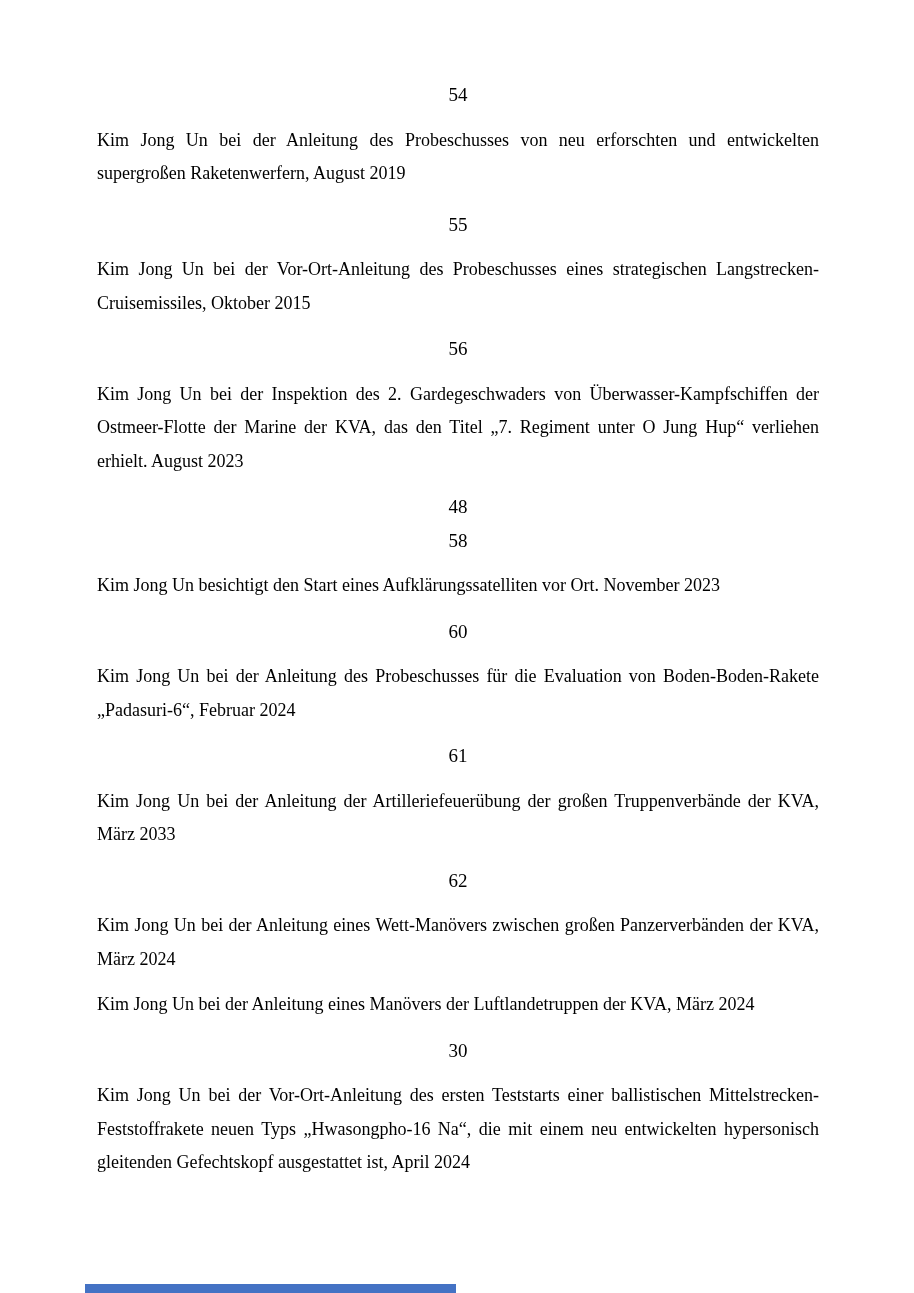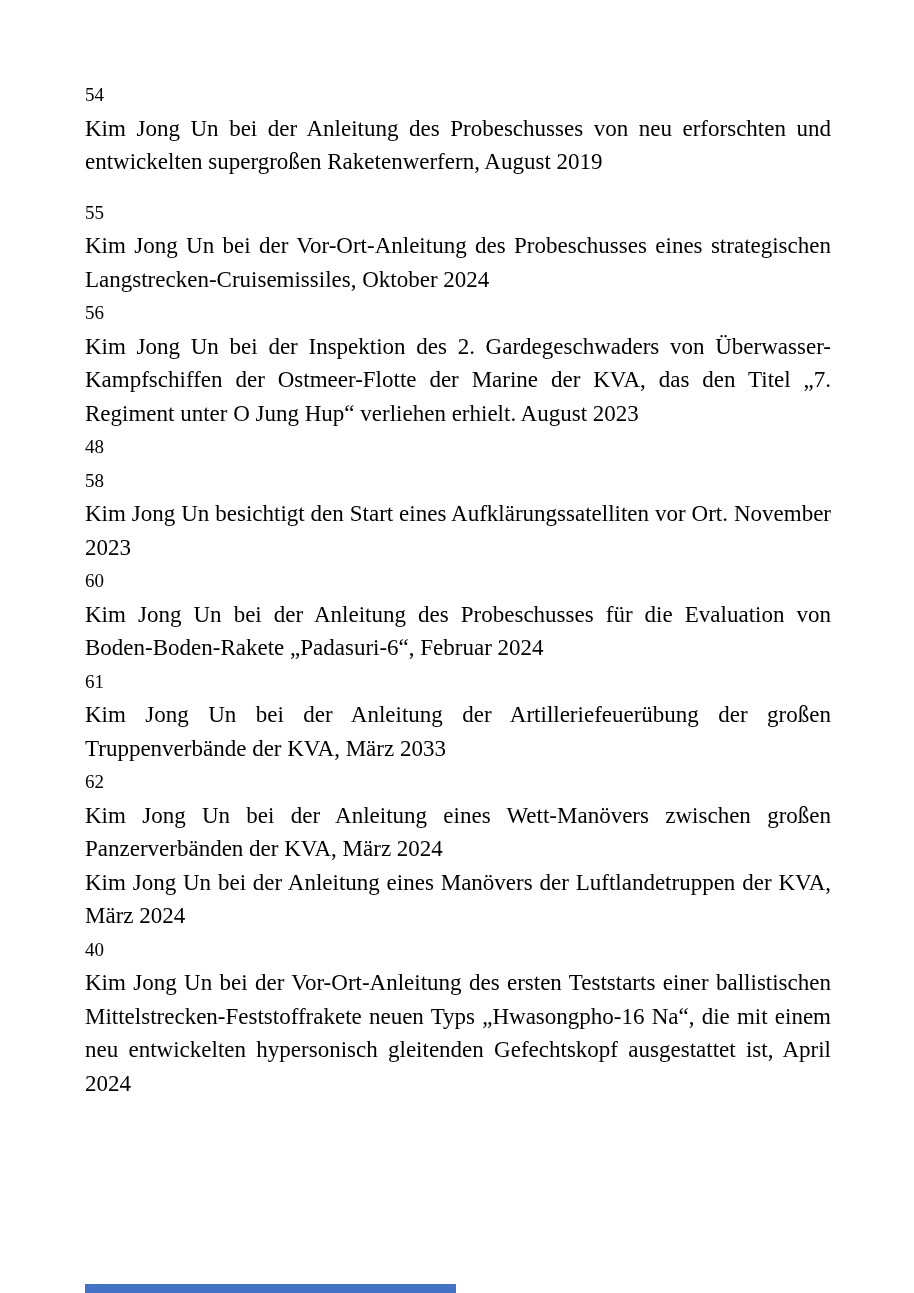--- a/index.html
+++ b/index.html
@@ -28,25 +28,25 @@
   }
   .entry {
     margin: 0;
   }
   .entry.gap-after {
     margin-bottom: 17px;
   }
   .entry-number {
     font-size: 19px;
     line-height: 33.5px;
-    text-align: left;
+    text-align: center;
   }
   .entry-text {
-    margin: 0;
-    font-size: 23px;
+    margin: 12px;
+    font-size: 18px;
     line-height: 33.5px;
     text-align: justify;
     text-justify: inter-word;
   }
   .accent-bar {
     position: absolute;
     left: 85px;
     bottom: 0;
     height: 9px;
     width: 371px;
@@ -58,21 +58,21 @@
 <div class="page">
 
   <main class="content">
     <div class="entry gap-after">
       <div class="entry-number">54</div>
       <p class="entry-text">Kim Jong Un bei der Anleitung des Probeschusses von neu erforschten und entwickelten supergroßen Raketenwerfern, August 2019</p>
     </div>
 
     <div class="entry">
       <div class="entry-number">55</div>
-      <p class="entry-text">Kim Jong Un bei der Vor-Ort-Anleitung des Probeschusses eines strategischen Langstrecken-Cruisemissiles, Oktober 2024</p>
+      <p class="entry-text">Kim Jong Un bei der Vor-Ort-Anleitung des Probeschusses eines strategischen Langstrecken-Cruisemissiles, Oktober 2015</p>
     </div>
 
     <div class="entry">
       <div class="entry-number">56</div>
       <p class="entry-text">Kim Jong Un bei der Inspektion des 2. Gardegeschwaders von Überwasser-Kampfschiffen der Ostmeer-Flotte der Marine der KVA, das den Titel „7. Regiment unter O Jung Hup“ verliehen erhielt. August 2023</p>
     </div>
 
     <div class="entry">
       <div class="entry-number">48</div>
     </div>
@@ -96,20 +96,20 @@
     <div class="entry">
       <div class="entry-number">62</div>
       <p class="entry-text">Kim Jong Un bei der Anleitung eines Wett-Manövers zwischen großen Panzerverbänden der KVA, März 2024</p>
     </div>
 
     <div class="entry">
       <p class="entry-text">Kim Jong Un bei der Anleitung eines Manövers der Luftlandetruppen der KVA, März 2024</p>
     </div>
 
     <div class="entry">
-      <div class="entry-number">40</div>
+      <div class="entry-number">30</div>
       <p class="entry-text">Kim Jong Un bei der Vor-Ort-Anleitung des ersten Teststarts einer ballistischen Mittelstrecken-Feststoffrakete neuen Typs „Hwasongpho-16 Na“, die mit einem neu entwickelten hypersonisch gleitenden Gefechtskopf ausgestattet ist, April 2024</p>
     </div>
   </main>
 
   <div class="accent-bar" style="background: rgb(68, 114, 196);"></div>
 
 </div>
 
 </body></html>

